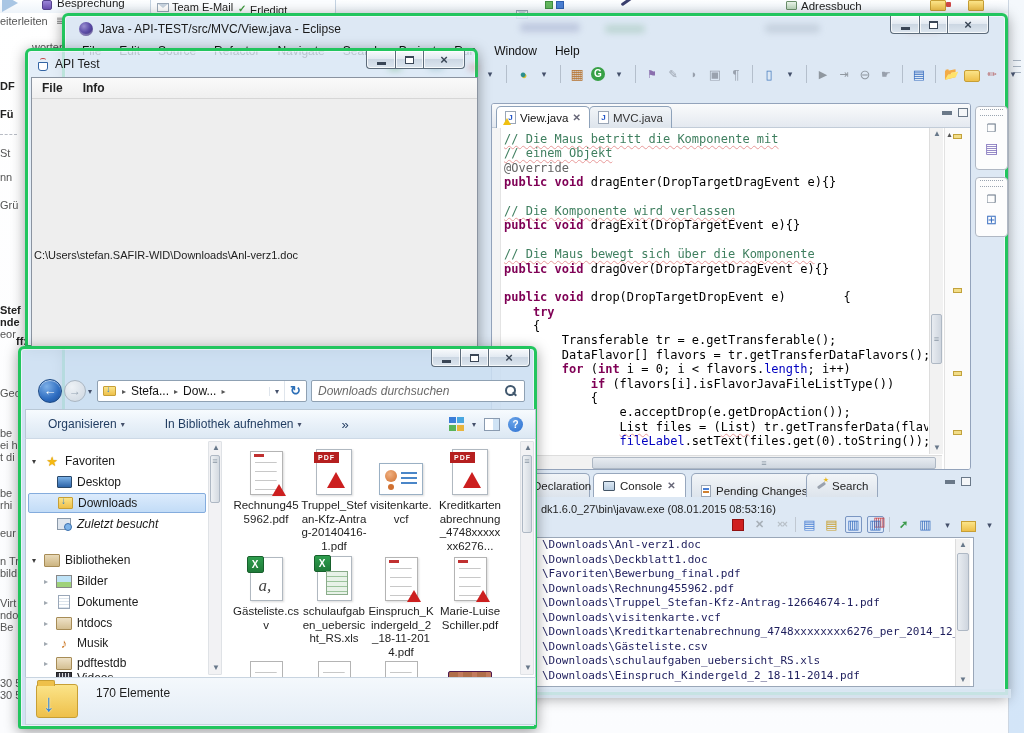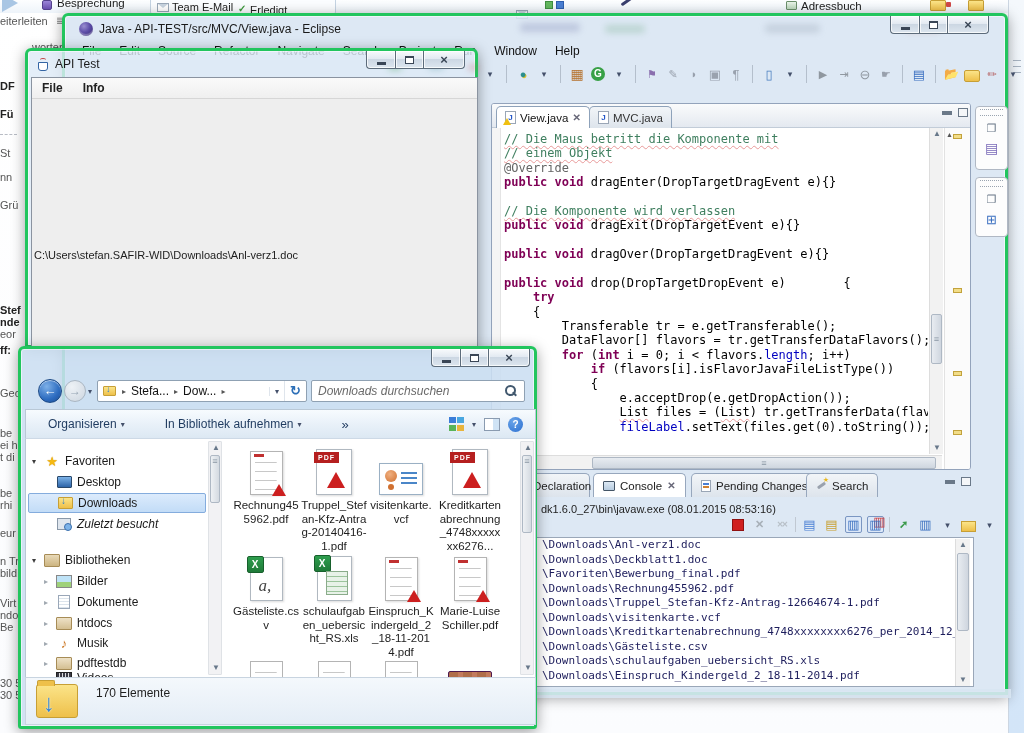--- a/index.html
+++ b/index.html
@@ -127,21 +127,21 @@
   .fv-tree::before { content:"⊞"; color:#3a6fc0; font-size:13px; }
   #fastview1 { top:90px; height:64px; }
   #fastview2 { top:161px; height:60px; }
 
   
   #console-view { left:420px; top:455px; width:526px; height:218px; }
   .con-tab { position:absolute; top:2px; height:24px; display:flex; align-items:center; gap:5px; padding:0 9px; font-size:11.5px; color:#222; border:1px solid #97a7bd; border-bottom:none; border-radius:5px 5px 0 0; background:linear-gradient(#f2f5f8,#dde4ec); }
   .con-tab.active { background:#fff; z-index:2; }
   #ct-decl { left:8px; width:97px; padding-left:39px; }
   #ct-console { left:108px; }
-  #ct-pending { left:206px; }
+  #ct-pending { left:206px;align-items:flex-end; }
   #ct-search { left:321px; }
   .console-tab-icon { width:12px; height:10px; border:1px solid #456; background:linear-gradient(#dce8f4,#b8cce0); border-radius:1px; }
   .pending-icon { width:10px; height:12px; background:#fff; border:1px solid #9aa6b6; position:relative; }
   .pending-icon::after { content:""; position:absolute; left:1px; top:2px; width:6px; height:2px; background:#4a7fd4; box-shadow:0 3px 0 #d08030; }
   .search-tab-icon { width:11px; height:11px; position:relative; }
   .search-tab-icon::before { content:""; position:absolute; left:1px; top:4px; width:9px; height:3px; background:#9aa2ae; transform:rotate(-35deg); border-radius:1px; }
   .search-tab-icon::after { content:"★"; position:absolute; right:-2px; top:-4px; font-size:7px; color:#e8b820; }
   #con-mm { left:460px; top:6px; display:flex; gap:6px; }
   #console-header { left:56px; top:32px; font-size:11px; color:#222; white-space:nowrap; }
   #console-toolbar { left:244px; top:45px; display:flex; align-items:center; gap:5px; }
@@ -296,21 +296,21 @@
   <div class="frag" style="top: 15px;">eiterleiten</div>
       <div class="frag" style="top: 41px; margin-left: 32px;">worten</div>
       <div class="frag bold" style="top: 80px;">DF</div>
       <div class="frag bold" style="top: 108px;">Fü</div>
       <div class="frag" style="top: 147px;">St</div>
       <div class="frag" style="top: 171px;">nn</div>
       <div class="frag" style="top: 199px;">Grü</div>
       <div class="frag bold" style="top: 304px;">Stef</div>
       <div class="frag bold" style="top: 316px;">nde</div>
       <div class="frag" style="top: 328px;">eor</div>
-      <div class="frag bold" style="top: 344px;">ff:</div>
+      <div class="frag bold" style="top: 335px; padding-left: 16px;">ff:</div>
       <div class="frag" style="top: 387px;">Geo</div>
       <div class="frag" style="top: 427px;">be</div>
       <div class="frag" style="top: 439px;">ei h</div>
       <div class="frag" style="top: 451px;">t di</div>
       <div class="frag" style="top: 487px;">be</div>
       <div class="frag" style="top: 499px;">rhi</div>
       <div class="frag" style="top: 527px;">eur</div>
       <div class="frag" style="top: 555px;">n Tr</div>
       <div class="frag" style="top: 567px;">bild</div>
       <div class="frag" style="top: 597px;">Virt</div>
@@ -408,20 +408,21 @@
     <div id="ed-ruler" class="abs"></div>
     <div id="code-area" class="abs">
         <div class="cl"><span class="t-cm">// Die Maus betritt die Komponente mit</span></div>
         <div class="cl"><span class="t-cm">// einem Objekt</span></div>
         <div class="cl"><span class="t-an">@Override</span></div>
         <div class="cl"><span class="t-kw">public void </span><span class="t-pl">dragEnter(DropTargetDragEvent e){}</span></div>
         <div class="cl"></div>
         <div class="cl"><span class="t-cm">// Die Komponente wird verlassen</span></div>
         <div class="cl"><span class="t-kw">public void </span><span class="t-pl">dragExit(DropTargetEvent e){}</span></div>
         <div class="cl"></div>
+        <div class="cl"><span class="t-cm">// Die Maus bewegt sich über die Komponente</span></div>
         <div class="cl"><span class="t-kw">public void </span><span class="t-pl">dragOver(DropTargetDragEvent e){}</span></div>
         <div class="cl"></div>
         <div class="cl"><span class="t-kw">public void </span><span class="t-pl">drop(DropTargetDropEvent e)        {</span></div>
         <div class="cl"><span class="t-pl">    </span><span class="t-kw">try</span></div>
         <div class="cl"><span class="t-pl">    {</span></div>
         <div class="cl"><span class="t-pl">        Transferable tr = e.getTransferable();</span></div>
         <div class="cl"><span class="t-pl">        DataFlavor[] flavors = tr.getTransferDataFlavors();</span></div>
         <div class="cl"><span class="t-pl">        </span><span class="t-kw">for</span><span class="t-pl"> (</span><span class="t-kw">int</span><span class="t-pl"> i = 0; i &lt; flavors.</span><span class="t-fd">length</span><span class="t-pl">; i++)</span></div>
         <div class="cl"><span class="t-pl">            </span><span class="t-kw">if</span><span class="t-pl"> (flavors[i].isFlavorJavaFileListType())</span></div>
         <div class="cl"><span class="t-pl">            {</span></div>

